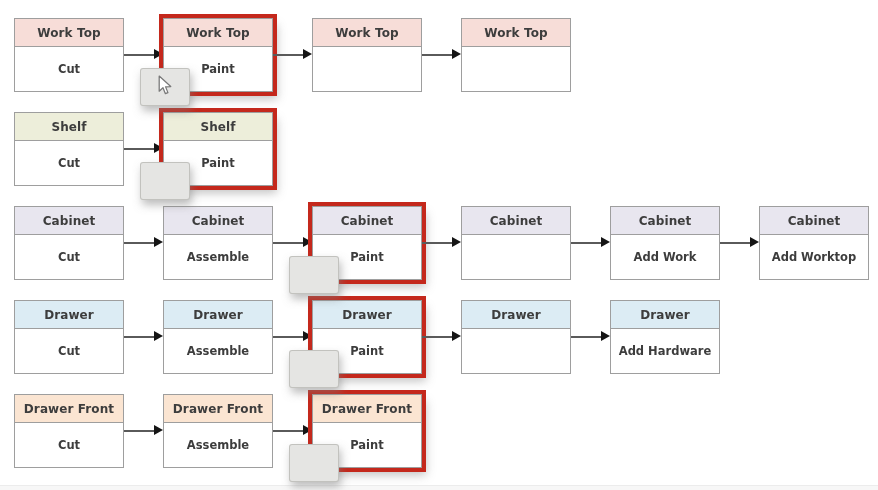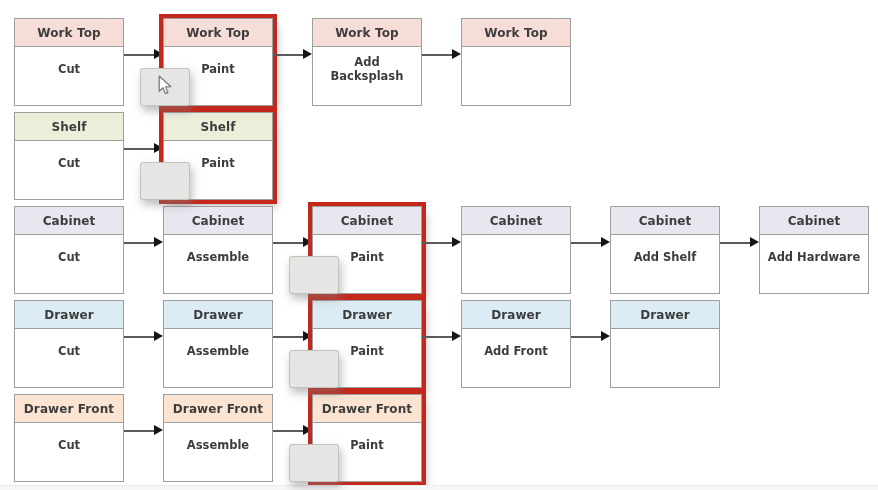--- a/index.html
+++ b/index.html
@@ -15,21 +15,21 @@
     left: 14px; top: 18px;
   }
   .flow-row {
     display: flex;
     align-items: flex-start;
     height: 74px;
     margin-bottom: 20px;
   }
   .node {
     position: relative;
-    width: 110px; height: 88px;
+    width: 110px; height: 74px;
     box-sizing: border-box;
     border: 1px solid var(--box-border);
     background: #ffffff;
     flex: none;
   }
   .node-header {
     box-sizing: border-box;
     height: 28px;
     border-bottom: 1px solid var(--box-border);
     display: flex; align-items: center; justify-content: center;
@@ -109,21 +109,20 @@
         <div class="node-body">Paint</div>
         <div class="ghost">
           <svg width="15" height="21" viewBox="0 0 14 20">
             <path d="M1,1 L1,15.4 L4.6,12.1 L6.9,17.8 L9.3,16.8 L7.1,11.3 L12,11 Z" fill="#ffffff" stroke="#787878" stroke-width="1.2" stroke-linejoin="round"></path>
           </svg>
         </div>
       </div>
       <div class="connector"></div>
       <div class="node">
         <div class="node-header" style="background: rgb(247, 221, 216);">Work Top</div>
-        <div class="node-body">Add Backsplash</div>
       </div>
       <div class="connector"></div>
       <div class="node">
         <div class="node-header" style="background: rgb(247, 221, 216);">Work Top</div>
       </div>
     </div>
     <div class="flow-row">
       <div class="node">
         <div class="node-header" style="background: rgb(237, 238, 218);">Shelf</div>
         <div class="node-body">Cut</div>
@@ -151,52 +150,52 @@
         <div class="node-body">Paint</div>
         <div class="ghost"></div>
       </div>
       <div class="connector"></div>
       <div class="node">
         <div class="node-header" style="background: rgb(232, 230, 239);">Cabinet</div>
       </div>
       <div class="connector"></div>
       <div class="node">
         <div class="node-header" style="background: rgb(232, 230, 239);">Cabinet</div>
-        <div class="node-body">Add Shelf</div>
-      </div>
-      <div class="connector"></div>
-      <div class="node">
-        <div class="node-header" style="background: rgb(232, 230, 239);">Cabinet</div>
+        <div class="node-body">Add Work</div>
+      </div>
+      <div class="connector"></div>
+      <div class="node">
+        <div class="node-header" style="background: rgb(232, 230, 239);">Cabinet</div>
+        <div class="node-body">Add Worktop</div>
+      </div>
+    </div>
+    <div class="flow-row">
+      <div class="node">
+        <div class="node-header" style="background: rgb(220, 236, 244);">Drawer</div>
+        <div class="node-body">Cut</div>
+      </div>
+      <div class="connector"></div>
+      <div class="node">
+        <div class="node-header" style="background: rgb(220, 236, 244);">Drawer</div>
+        <div class="node-body">Assemble</div>
+      </div>
+      <div class="connector"></div>
+      <div class="node highlighted">
+        <div class="node-header" style="background: rgb(220, 236, 244);">Drawer</div>
+        <div class="node-body">Paint</div>
+        <div class="ghost"></div>
+      </div>
+      <div class="connector"></div>
+      <div class="node">
+        <div class="node-header" style="background: rgb(220, 236, 244);">Drawer</div>
+      </div>
+      <div class="connector"></div>
+      <div class="node">
+        <div class="node-header" style="background: rgb(220, 236, 244);">Drawer</div>
         <div class="node-body">Add Hardware</div>
-      </div>
-    </div>
-    <div class="flow-row">
-      <div class="node">
-        <div class="node-header" style="background: rgb(220, 236, 244);">Drawer</div>
-        <div class="node-body">Cut</div>
-      </div>
-      <div class="connector"></div>
-      <div class="node">
-        <div class="node-header" style="background: rgb(220, 236, 244);">Drawer</div>
-        <div class="node-body">Assemble</div>
-      </div>
-      <div class="connector"></div>
-      <div class="node highlighted">
-        <div class="node-header" style="background: rgb(220, 236, 244);">Drawer</div>
-        <div class="node-body">Paint</div>
-        <div class="ghost"></div>
-      </div>
-      <div class="connector"></div>
-      <div class="node">
-        <div class="node-header" style="background: rgb(220, 236, 244);">Drawer</div>
-        <div class="node-body">Add Front</div>
-      </div>
-      <div class="connector"></div>
-      <div class="node">
-        <div class="node-header" style="background: rgb(220, 236, 244);">Drawer</div>
       </div>
     </div>
     <div class="flow-row">
       <div class="node">
         <div class="node-header" style="background: rgb(251, 229, 210);">Drawer Front</div>
         <div class="node-body">Cut</div>
       </div>
       <div class="connector"></div>
       <div class="node">
         <div class="node-header" style="background: rgb(251, 229, 210);">Drawer Front</div>

